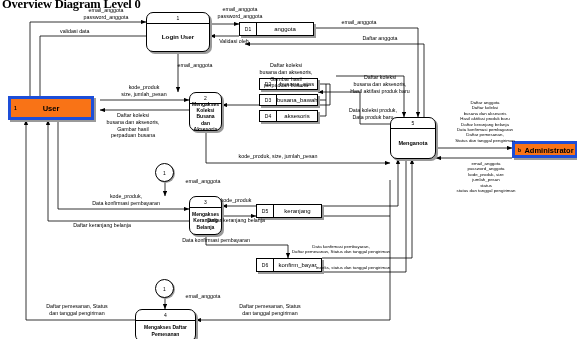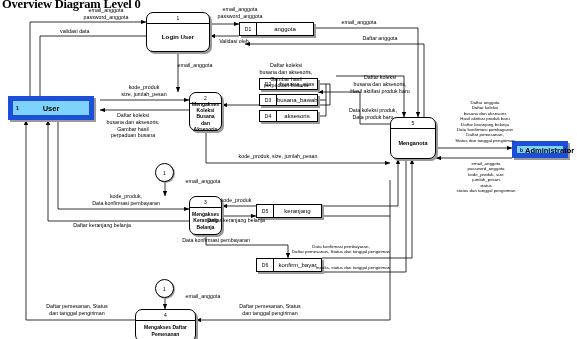--- a/index.html
+++ b/index.html
@@ -23,22 +23,22 @@
     font-weight: bold;
     font-size: 12.5px;
     color: #000;
     letter-spacing: -0.2px;
     white-space: nowrap;
   }
   
   .entity {
     position: absolute;
     box-sizing: border-box;
-    border: 5px solid #1d4ed8;
-    background: #7dd3fc;
+    border: 3px solid #1d4ed8;
+    background: #f97316;
     box-shadow: 2px 2px 0 0 #9a9a9a;
   }
   .entity .ent-label {
     position: absolute;
     left: 0; right: 0;
     top: 50%;
     transform: translateY(-50%);
     text-align: center;
     font-size: 7.5px;
     font-weight: bold;
@@ -229,21 +229,21 @@
       <path d="M512,158 L436,158" marker-end="url(#ah)"></path>
 
     </g>
   </svg>
 
   <div class="entity" style="left:8px; top:96px; width:86px; height:24px;">
     <span class="ent-id">1</span>
     <span class="ent-label">User</span>
   </div>
 
-  <div class="entity" style="left:512px; top:141px; width:56px; height:17px;">
+  <div class="entity" style="left:512px; top:141px; width:66px; height:17px;">
     <span class="ent-id">b</span>
     <span class="ent-label" style="padding-left:8px;">Administrator</span>
   </div>
 
   <div class="process" style="left:146px; top:12px; width:64px; height:40px;">
     <span class="p-num">1</span>
     <span class="p-label">Login User</span>
   </div>
 
   <div class="process" style="left:189px; top:92px; width:33px; height:39px;">

